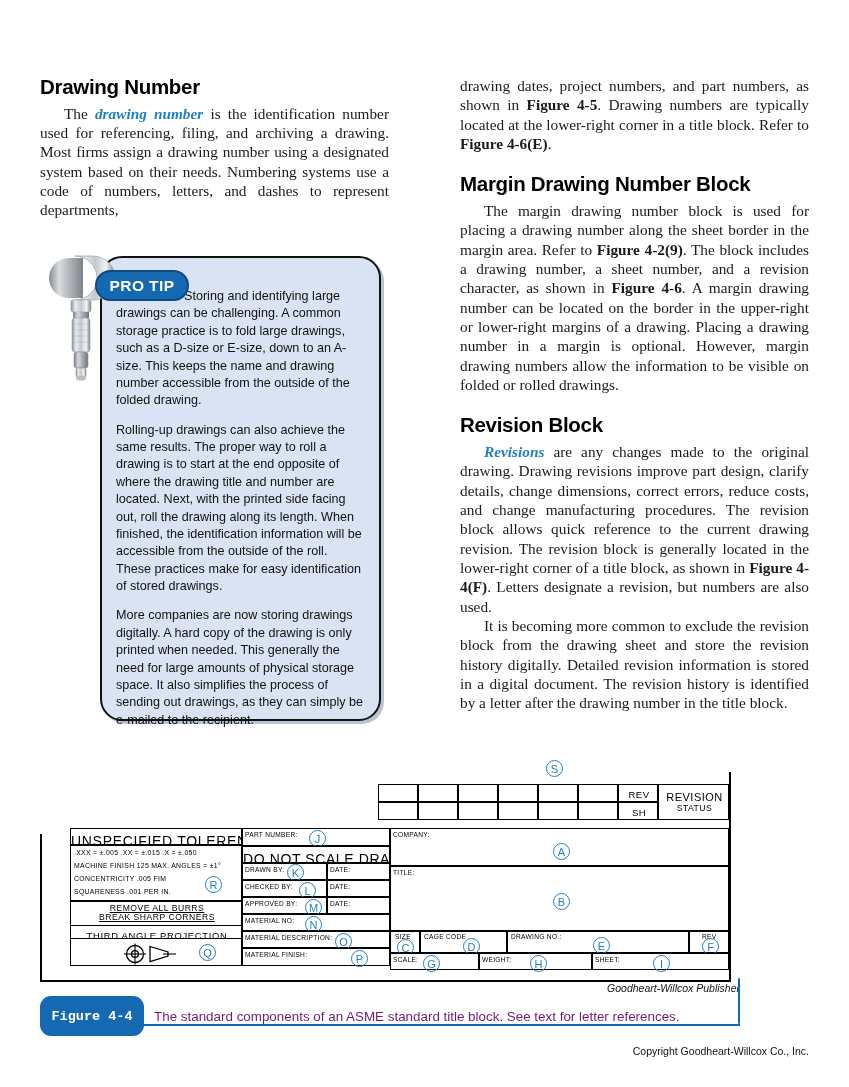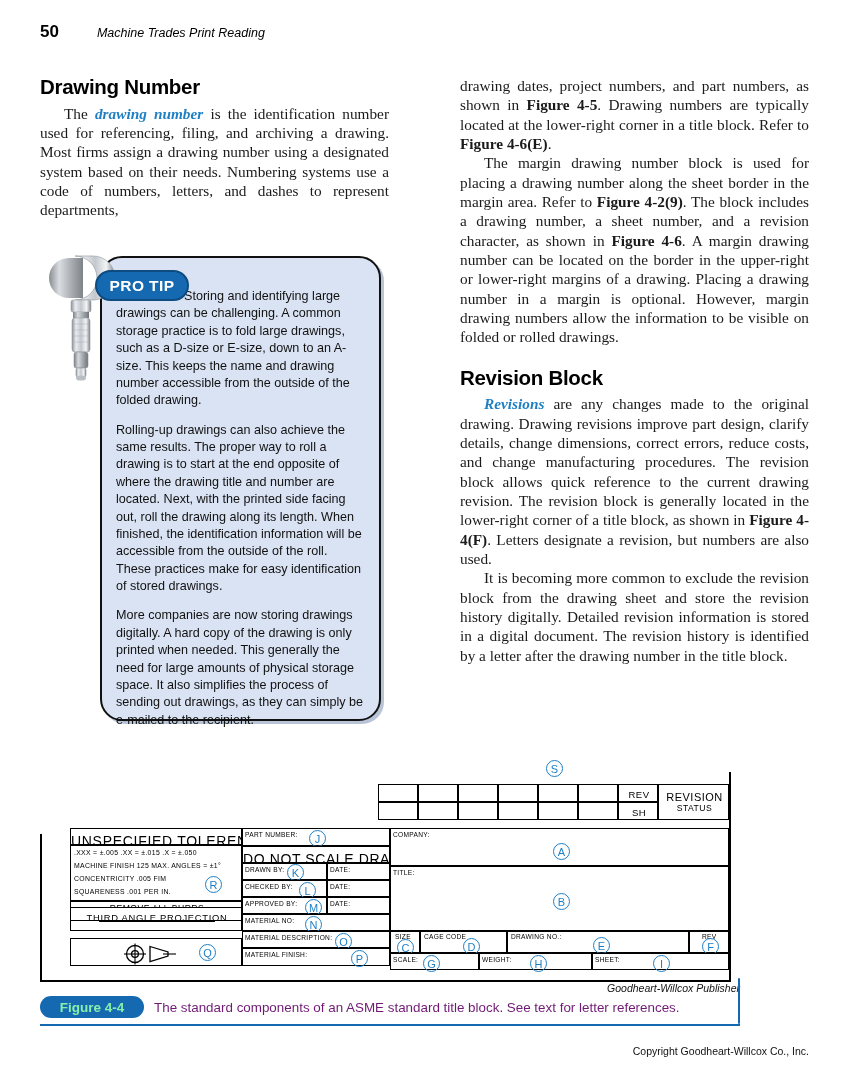--- a/index.html
+++ b/index.html
@@ -69,40 +69,36 @@
     color:#1f7fc4;font-family:"Liberation Sans",sans-serif;font-size:11px;font-weight:normal;
     display:flex;align-items:center;justify-content:center;background:transparent;box-sizing:border-box;
   }
 
   
   .capwrap{position:absolute;left:40px;top:996px;width:700px;}
   .credit{position:absolute;right:0;top:-14px;font-family:"Liberation Sans",sans-serif;
           font-style:italic;font-size:10.5px;color:#111;}
   .capline{display:flex;align-items:center;gap:10px;}
   .figbadge{
-    width:104px;height:22px;background:#1569b0;border-radius:11px;color:#86efac;
-    font-family:Liberation Sans, sans-serif;font-weight:bold;font-size:13.5px;
+    width:104px;height:40px;background:#1569b0;border-radius:11px;color:#ffffff;
+    font-family:Liberation Mono, monospace;font-weight:bold;font-size:13.5px;
     display:flex;align-items:center;justify-content:center;flex:0 0 auto;
   }
   .captext{font-family:"Liberation Sans",sans-serif;font-size:13.4px;color:#701a75;}
   .caprule{position:absolute;left:0;top:28px;width:700px;height:2.2px;background:#1569b0;}
   .capedge{position:absolute;right:0;top:-18px;width:2.2px;height:46px;background:#1569b0;border-radius:2px;}
 
   .copyright{position:absolute;right:40px;top:1045px;font-family:"Liberation Sans",sans-serif;
              font-size:10.5px;color:#111;}
 </style>
 </head>
 <body>
 
 <div class="page">
 
-  <div class="runhead">
-    <span class="folio">50</span>
-    <span class="runtitle">Machine Trades Print Reading</span>
-  </div>
 
   <div class="col col-left">
     <h2 class="sec">Drawing Number</h2>
     <p class="body"><span>The </span><span class="kt">drawing number</span><span> is the identification number used for referencing, filing, and archiving a drawing. Most firms assign a drawing number using a designated system based on their needs. Numbering systems use a code of numbers, letters, and dashes to represent departments,</span></p>
   </div>
 
   <div class="protip-wrap">
 
     <svg class="mic" viewBox="0 0 72 130">
       <defs>
@@ -146,20 +142,21 @@
         <p>Rolling-up drawings can also achieve the same results. The proper way to roll a drawing is to start at the end opposite of where the drawing title and number are located. Next, with the printed side facing out, roll the drawing along its length. When finished, the identification information will be accessible from the outside of the roll. These practices make for easy identification of stored drawings.</p>
         <p>More companies are now storing drawings digitally. A hard copy of the drawing is only printed when needed. This generally the need for large amounts of physical storage space. It also simplifies the process of sending out drawings, as they can simply be e-mailed to the recipient.</p>
       </div>
     </div>
     <div class="protip-badge">PRO TIP</div>
   </div>
 
   <div class="col col-right">
     <p class="body" style="text-indent:0"><span>drawing dates, project numbers, and part numbers, as shown in </span><span class="bd">Figure 4-5</span><span>. Drawing numbers are typically located at the lower-right corner in a title block. Refer to </span><span class="bd">Figure 4-6(E)</span><span>.</span></p>
 
+    <h2 class="sec spaced">Margin Drawing Number Block</h2>
     <p class="body"><span>The margin drawing number block is used for placing a drawing number along the sheet border in the margin area. Refer to </span><span class="bd">Figure 4-2(9)</span><span>. The block includes a drawing number, a sheet number, and a revision character, as shown in </span><span class="bd">Figure 4-6</span><span>. A margin drawing number can be located on the border in the upper-right or lower-right margins of a drawing. Placing a drawing number in a margin is optional. However, margin drawing numbers allow the information to be visible on folded or rolled drawings.</span></p>
 
     <h2 class="sec spaced">Revision Block</h2>
     <p class="body"><span class="kt">Revisions</span><span> are any changes made to the original drawing. Drawing revisions improve part design, clarify details, change dimensions, correct errors, reduce costs, and change manufacturing procedures. The revision block allows quick reference to the current drawing revision. The revision block is generally located in the lower-right corner of a title block, as shown in </span><span class="bd">Figure 4-4(F)</span><span>. Letters designate a revision, but numbers are also used.</span></p>
     <p class="body">It is becoming more common to exclude the revision block from the drawing sheet and store the revision history digitally. Detailed revision information is stored in a digital document. The revision history is identified by a letter after the drawing number in the title block.</p>
   </div>
 
   <div class="figure">
 
     <div class="callout" style="left:506px;top:8px;">S</div>
@@ -203,21 +200,21 @@
         <div class="lbl" style="left:3px;top:3px;font-size:6.9px;">.XXX  =  ±.005    .XX  =  ±.015    .X  =  ±.050</div>
         <div class="lbl" style="left:3px;top:16px;font-size:6.9px;">MACHINE FINISH 125 MAX.   ANGLES  =  ±1°</div>
         <div class="lbl" style="left:3px;top:29px;font-size:6.9px;">CONCENTRICITY .005  FIM</div>
         <div class="lbl" style="left:3px;top:42px;font-size:6.9px;">SQUARENESS .001  PER IN.</div>
         <div class="callout" style="left:134px;top:30px;">R</div>
       </div>
       <div class="cell" style="left:30px;top:149px;width:172px;height:30px;">
         <div class="ctr" style="left:0;top:1px;width:172px;font-size:8.6px;letter-spacing:0.5px;text-decoration:underline;">REMOVE  ALL  BURRS</div>
         <div class="ctr" style="left:0;top:10px;width:172px;font-size:8.6px;letter-spacing:0.5px;text-decoration:underline;">BREAK  SHARP  CORNERS</div>
       </div>
-      <div class="cell" style="left:30px;top:155px;width:172px;height:14px;">
+      <div class="cell" style="left:30px;top:173px;width:172px;height:14px;">
         <div class="ctr" style="left:0;top:3.5px;width:172px;font-size:9.4px;letter-spacing:0.7px;">THIRD  ANGLE  PROJECTION</div>
       </div>
       <div class="cell" style="left:30px;top:186px;width:172px;height:28px;">
         <svg style="position:absolute;left:50px;top:4px;" width="66" height="22" viewBox="0 0 66 22">
           <circle cx="14" cy="11" r="8.5" fill="none" stroke="#000" stroke-width="1.3"></circle>
           <circle cx="14" cy="11" r="3.4" fill="none" stroke="#000" stroke-width="1.3"></circle>
           <line x1="14" y1="0.5" x2="14" y2="21.5" stroke="#000" stroke-width="1.1"></line>
           <line x1="3" y1="11" x2="25" y2="11" stroke="#000" stroke-width="1.1"></line>
           <path d="M29 3.5 L47 9 L47 13 L29 18.5 Z" fill="none" stroke="#000" stroke-width="1.3"></path>
           <line x1="42" y1="11" x2="55" y2="11" stroke="#000" stroke-width="1.1"></line>

